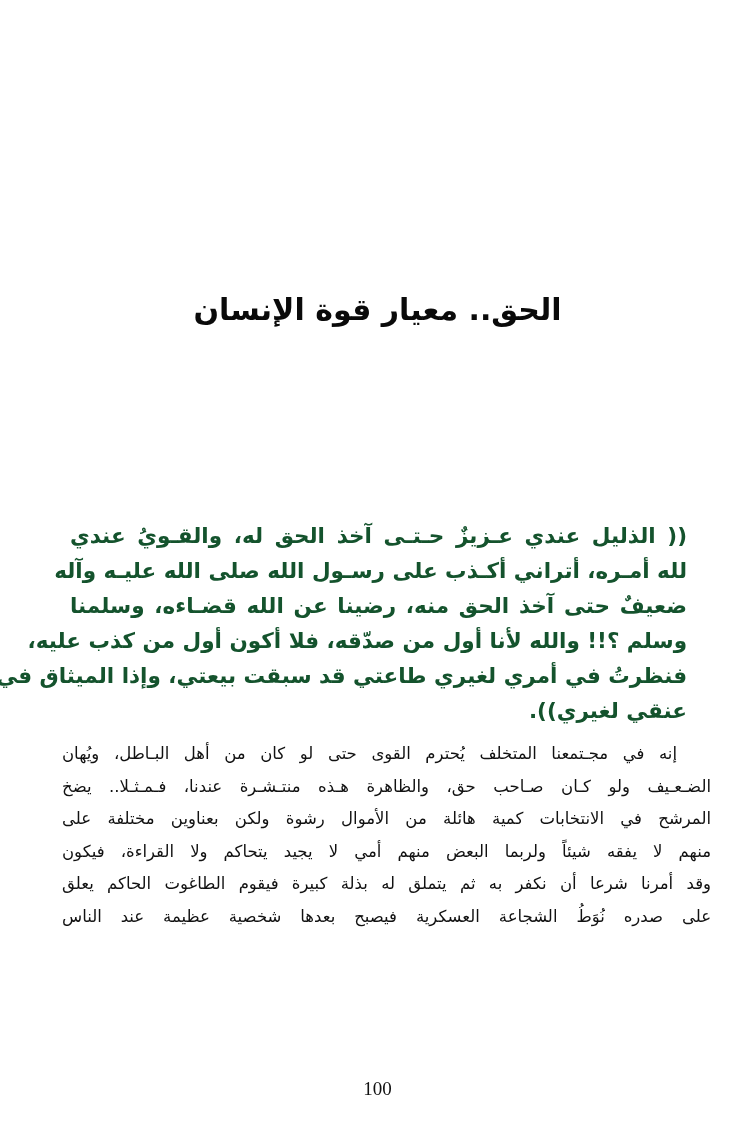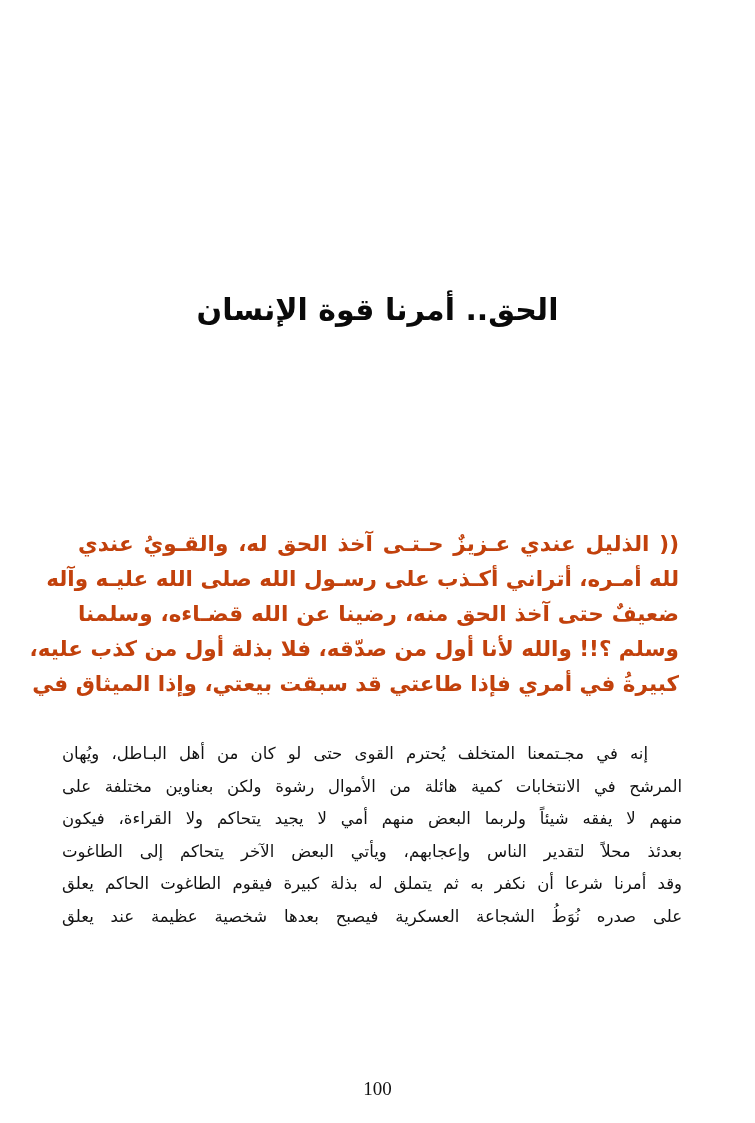--- a/index.html
+++ b/index.html
@@ -8,53 +8,54 @@
   .title {
     position:absolute; left:0; width:755px; top:290px;
     text-align:center; direction:rtl;
     font-family:"DejaVu Sans", sans-serif; font-weight:bold;
     font-size:30px; line-height:40px; color:#0a0a0a; margin:0;
   }
   .quote {
     position:absolute; left:62px; right:60px; top:510px;
     direction:rtl; text-align:justify; text-align-last:right;
     font-family:"DejaVu Sans", sans-serif; font-weight:bold;
-    font-size:21.5px; line-height:35px; color:#c2410c; margin:16px;
+    font-size:21.5px; line-height:35px; color:#14532d; margin:8px;
   }
   .quote .ln { display:block; text-align:justify; text-align-last:justify; white-space:nowrap; }
   .quote .ln.last { text-align-last:right; }
   .body {
-    position:absolute; left:62px; right:73px; top:738px;
+    position:absolute; left:62px; right:44px; top:738px;
     direction:rtl; font-family:"DejaVu Sans", sans-serif; font-weight:normal;
     font-size:16.5px; line-height:32.5px; color:#111; margin:0;
   }
   .body .ln { display:block; text-align:justify; text-align-last:justify; white-space:nowrap; }
   .body .ln.first { padding-right:34px; }
   .pagenum {
     position:absolute; left:0; width:755px; top:1078px; text-align:center;
     font-family:"Liberation Serif", serif; font-size:19px; color:#111;
   }
 </style>
 </head>
 <body>
 
 <div class="page">
-  <h1 class="title">الحق.. أمرنا قوة الإنسان</h1>
+  <h1 class="title">الحق.. معيار قوة الإنسان</h1>
 
   <div class="quote">
     <span class="ln">(( الذليل عندي عـزيزٌ حـتـى آخذ الحق له، والقـويُ عندي</span>
     <span class="ln">لله أمـره، أتراني أكـذب على رسـول الله صلى الله عليـه وآله</span>
     <span class="ln">ضعيفٌ حتى آخذ الحق منه، رضينا عن الله قضـاءه، وسلمنا</span>
-    <span class="ln">وسلم ؟!! والله لأنا أول من صدّقه، فلا بذلة أول من كذب عليه،</span>
-    <span class="ln">كبيرةُ في أمري فإذا طاعتي قد سبقت بيعتي، وإذا الميثاق في</span>
+    <span class="ln">وسلم ؟!! والله لأنا أول من صدّقه، فلا أكون أول من كذب عليه،</span>
+    <span class="ln">فنظرتُ في أمري لغيري طاعتي قد سبقت بيعتي، وإذا الميثاق في</span>
+    <span class="ln last">عنقي لغيري)).</span>
   </div>
 
   <div class="body">
     <span class="ln first">إنه في مجـتمعنا المتخلف يُحترم القوى حتى لو كان من أهل البـاطل، ويُهان</span>
+    <span class="ln">الضـعـيف ولو كـان صـاحب حق، والظاهرة هـذه منتـشـرة عندنا، فـمـثـلا.. يضخ</span>
     <span class="ln">المرشح في الانتخابات كمية هائلة من الأموال رشوة ولكن بعناوين مختلفة على</span>
     <span class="ln">منهم لا يفقه شيئاً ولربما البعض منهم أمي لا يجيد يتحاكم ولا القراءة، فيكون</span>
-    <span class="ln">بعدئذ محلاً لتقدير الناس وإعجابهم، ويأتي البعض الآخر يتحاكم إلى الطاغوت</span>
     <span class="ln">وقد أمرنا شرعا أن نكفر به ثم يتملق له بذلة كبيرة فيقوم الطاغوت الحاكم يعلق</span>
-    <span class="ln">على صدره نُوَطُ الشجاعة العسكرية فيصبح بعدها شخصية عظيمة عند يعلق</span>
+    <span class="ln">على صدره نُوَطُ الشجاعة العسكرية فيصبح بعدها شخصية عظيمة عند الناس</span>
   </div>
 
   <div class="pagenum">100</div>
 </div>
 
 </body></html>

